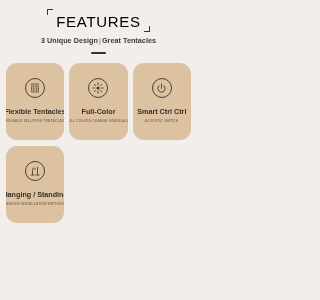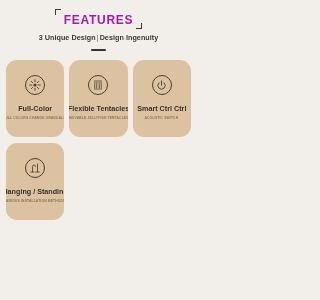--- a/index.html
+++ b/index.html
@@ -29,24 +29,24 @@
     align-items:center;
   }
 
   .title-wrap {
     position:relative;
     display:inline-block;
     padding:3px 11px 2px 11px;
   }
 
   .title {
-    font-size:12px;
-    font-weight:bold;
+    font-size:15px;
+    font-weight:normal;
     letter-spacing:0.7px;
-    color:#a21caf;
+    color:#000000;
     line-height:1;
     white-space:nowrap;
   }
 
   .bracket {
     position:absolute;
     width:6px; height:6px;
     border-color:#3a3735;
     border-style:solid;
   }
@@ -131,27 +131,40 @@
 <div class="page">
 
   <div class="header">
     <div class="title-wrap">
       <span class="bracket tl"></span>
       <span class="bracket br"></span>
       <div class="title">FEATURES</div>
     </div>
 
     <div class="subtitle">
-      <span>3 Unique Design</span><span class="sep">|</span><span>Design Ingenuity</span>
+      <span>3 Unique Design</span><span class="sep">|</span><span>Great Tentacles</span>
     </div>
 
     <div class="divider"></div>
   </div>
 
   <div class="grid">
+
+    <div class="card">
+      <span class="icon">
+        <svg width="12" height="12" viewBox="0 0 24 24" fill="none" stroke="#4b3f33" stroke-width="1.7" stroke-linecap="round">
+          <path d="M6 3 C6 9, 4.5 13, 6 21"></path>
+          <path d="M10 3 C10 9, 8.5 13, 10 21"></path>
+          <path d="M14 3 C14 9, 15.5 13, 14 21"></path>
+          <path d="M18 3 C18 9, 19.5 13, 18 21"></path>
+        </svg>
+      </span>
+      <div class="card-title">Flexible Tentacles</div>
+      <div class="card-caption">MOVABLE JELLYFISH TENTACLES</div>
+    </div>
 
     <div class="card">
       <span class="icon">
         <svg width="12" height="12" viewBox="0 0 24 24" fill="none" stroke="#4b3f33" stroke-width="1.8" stroke-linecap="round">
           <circle cx="12" cy="12" r="3.2" fill="#4b3f33" stroke="none"></circle>
           <line x1="12" y1="1.5" x2="12" y2="5.5"></line>
           <line x1="12" y1="18.5" x2="12" y2="22.5"></line>
           <line x1="1.5" y1="12" x2="5.5" y2="12"></line>
           <line x1="18.5" y1="12" x2="22.5" y2="12"></line>
           <line x1="4.6" y1="4.6" x2="7.4" y2="7.4"></line>
@@ -159,33 +172,20 @@
           <line x1="19.4" y1="4.6" x2="16.6" y2="7.4"></line>
           <line x1="7.4" y1="16.6" x2="4.6" y2="19.4"></line>
         </svg>
       </span>
       <div class="card-title">Full-Color</div>
       <div class="card-caption">FULL COLORS CHANGE GRADUALLY</div>
     </div>
 
     <div class="card">
       <span class="icon">
-        <svg width="12" height="12" viewBox="0 0 24 24" fill="none" stroke="#4b3f33" stroke-width="1.7" stroke-linecap="round">
-          <path d="M6 3 C6 9, 4.5 13, 6 21"></path>
-          <path d="M10 3 C10 9, 8.5 13, 10 21"></path>
-          <path d="M14 3 C14 9, 15.5 13, 14 21"></path>
-          <path d="M18 3 C18 9, 19.5 13, 18 21"></path>
-        </svg>
-      </span>
-      <div class="card-title">Flexible Tentacles</div>
-      <div class="card-caption">MOVABLE JELLYFISH TENTACLES</div>
-    </div>
-
-    <div class="card">
-      <span class="icon">
         <svg width="11" height="11" viewBox="0 0 24 24" fill="none" stroke="#4b3f33" stroke-width="2.1" stroke-linecap="round">
           <path d="M6.3 6.3 A8 8 0 1 0 17.7 6.3"></path>
           <line x1="12" y1="2" x2="12" y2="11.5"></line>
         </svg>
       </span>
       <div class="card-title">Smart Ctrl Ctrl</div>
       <div class="card-caption">ACOUSTIC SWITCH</div>
     </div>
 
 

